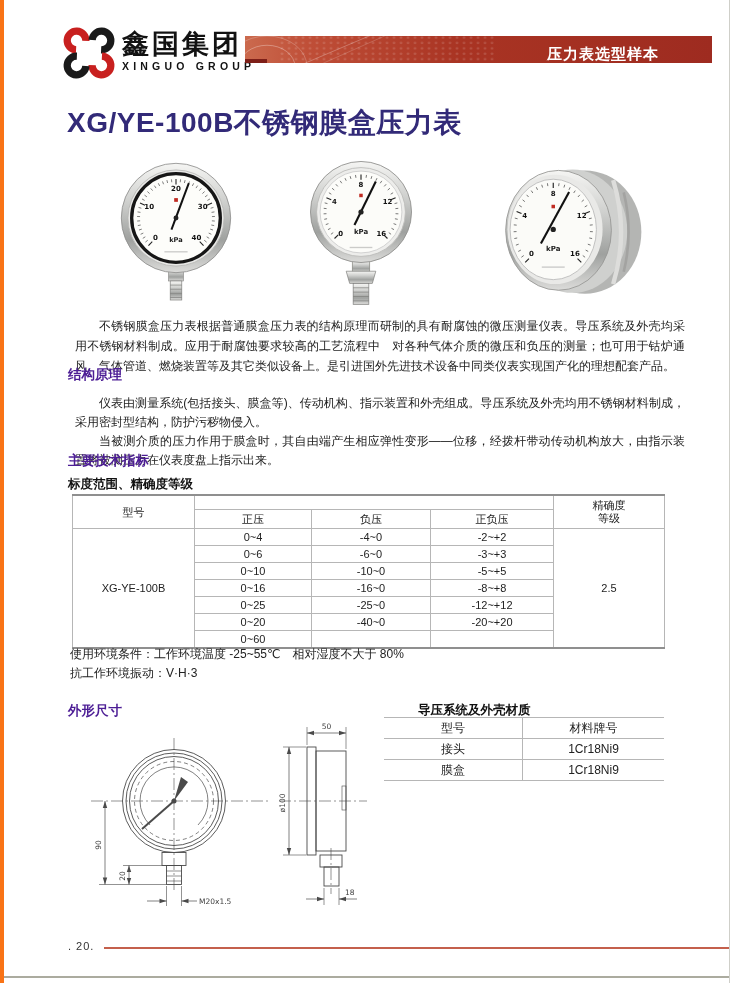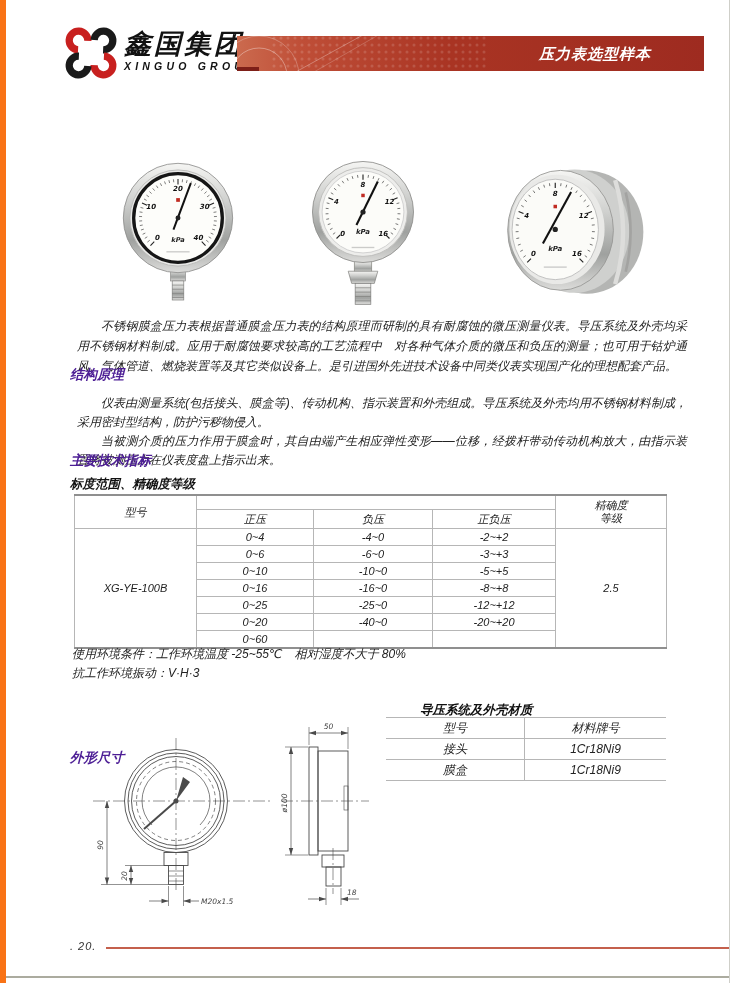--- a/index.html
+++ b/index.html
@@ -1,25 +1,25 @@
 <!DOCTYPE html>
 <html><head>
 <meta charset="utf-8">
 <style>
   html,body{margin:0;padding:0;background:#fff;}
   .page{position:relative;width:730px;height:983px;background:#fff;overflow:hidden;
         font-family:"Liberation Sans","DejaVu Sans",sans-serif;color:#222;
-        border-left:6px solid #f97316;border-right:1px solid #cfcfc9;box-sizing:border-box;font-style:italic;}
+        border-left:4px solid #f97316;border-right:1px solid #cfcfc9;box-sizing:border-box;}
   .abs{position:absolute;}
   
   .logo-mark{left:58px;top:26px;width:54px;height:54px;}
   .logo-text{left:118px;top:30px;}
   .logo-cn{font-size:27px;font-weight:bold;color:#121212;letter-spacing:3px;line-height:28px;}
   .logo-en{font-size:10.5px;font-weight:bold;color:#121212;letter-spacing:4.2px;margin-top:2px;}
-  .banner{left:231px;top:36px;width:467px;height:35px;
+  .banner{left:241px;top:36px;width:467px;height:27px;
           background:linear-gradient(90deg,#cb6a4e 0%,#bf4e37 14%,#a93423 46%,#9e2b20 100%);}
   .banner-deco{position:absolute;left:0;top:0;width:100%;height:100%;}
   .banner-strip{position:absolute;left:0;bottom:0;width:22px;height:4px;background:#7e1f18;}
   .banner-title{position:absolute;left:302px;top:0;line-height:35px;color:#fff;
                 font-size:15px;font-weight:bold;letter-spacing:1px;white-space:nowrap;}
   
   .page-title{left:63px;top:104px;font-size:28px;font-weight:bold;color:#322a78;letter-spacing:.5px;white-space:nowrap;}
   .h-navy{font-size:13.5px;font-weight:bold;color:#4c1d95;white-space:nowrap;}
   .h-black{font-size:12.5px;font-weight:bold;color:#111;white-space:nowrap;text-align:right;}
   
@@ -81,20 +81,21 @@
       <rect x="35" y="0" width="215" height="35" fill="url(#dots)"></rect>
       <circle cx="22" cy="40" r="28" fill="none" stroke="rgba(255,255,255,.35)" stroke-width="1"></circle>
       <circle cx="22" cy="40" r="40" fill="none" stroke="rgba(255,255,255,.25)" stroke-width="1"></circle>
       <line x1="55" y1="38" x2="135" y2="-6" stroke="rgba(255,255,255,.3)" stroke-width="1"></line>
       <line x1="70" y1="40" x2="150" y2="-6" stroke="rgba(255,255,255,.2)" stroke-width="1"></line>
     </svg>
     <div class="banner-strip"></div>
     <span class="banner-title">压力表选型样本</span>
   </div>
 
+  <div class="abs page-title">XG/YE-100B不锈钢膜盒压力表</div>
 
   <svg class="abs g1" viewBox="0 0 140 172">
     <defs>
       <linearGradient id="steel" x1="0" y1="0" x2="0" y2="1">
         <stop offset="0" stop-color="#f5f5f3"></stop>
           <stop offset=".35" stop-color="#cfd0ce"></stop>
         <stop offset=".7" stop-color="#9fa19f"></stop>
           <stop offset="1" stop-color="#dcdcda"></stop>
       </linearGradient>
     </defs>
@@ -342,21 +343,21 @@
       <td>0~60</td>
       <td></td>
       <td></td>
     </tr>
   </tbody>
     </table>
 
   <div class="abs envline" style="top:646px;">使用环境条件：工作环境温度 -25~55℃　相对湿度不大于 80%</div>
   <div class="abs envline" style="top:665px;">抗工作环境振动：V·H·3</div>
 
-  <div class="abs h-navy" style="left:64px;top:702px;margin-top:47px;">外形尺寸</div>
+  <div class="abs h-navy" style="left:64px;top:702px;">外形尺寸</div>
   <div class="abs h-black" style="left:378px;top:702px;margin-left:36px;">导压系统及外壳材质</div>
 
   <table class="abs materials">
     <tbody>
         <tr>
       <td>型号</td>
       <td>材料牌号</td>
     </tr>
     <tr>
       <td>接头</td>

